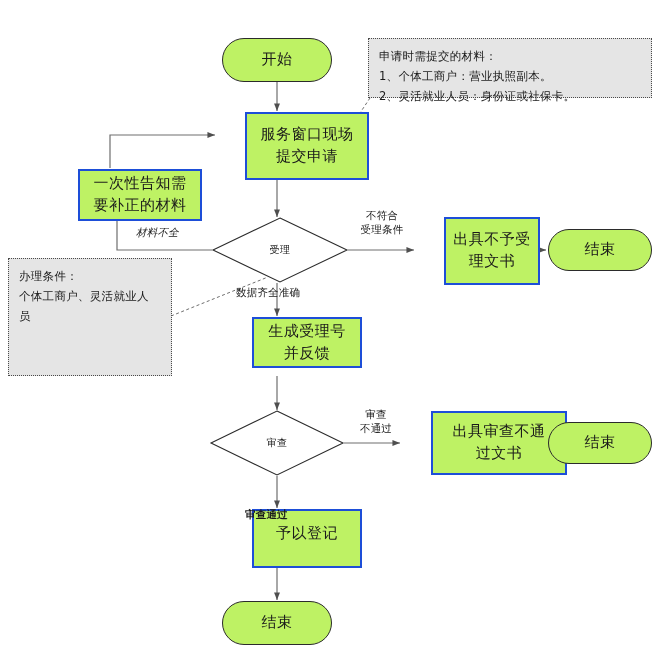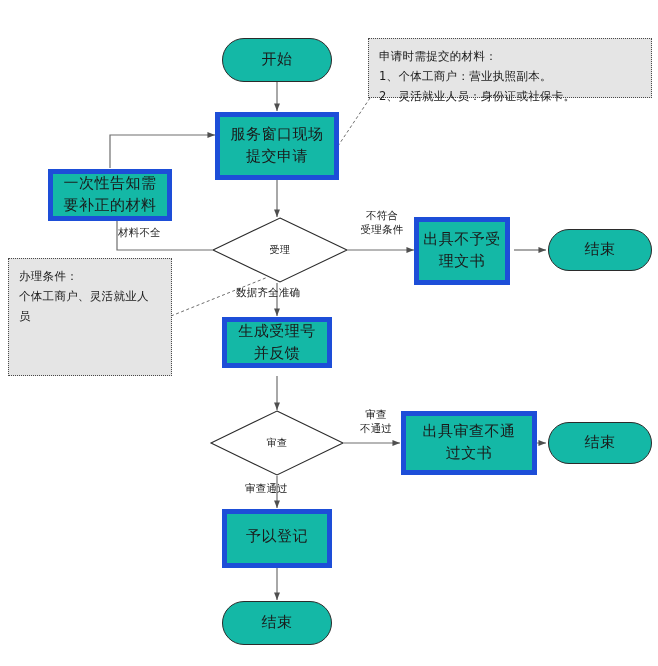--- a/index.html
+++ b/index.html
@@ -30,24 +30,25 @@
     position: absolute;
     box-sizing: border-box;
     display: flex;
     align-items: center;
     justify-content: center;
     text-align: center;
     color: #1a1a1a;
     font-size: 15px;
     line-height: 1.45;
     letter-spacing: 0.5px;
-    background: #14b8a6;
+    background: #bef264;
   }
   .proc {
-    border: 5px solid #1d4ed8;
+    border: 2px solid #1d4ed8;
+    margin-left: 30px;
   }
   .term {
     border: 1px solid #2b2b2b;
     border-radius: 22px;
   }
   .diamond-wrap {
     position: absolute;
     box-sizing: border-box;
   }
   .diamond-wrap svg {
@@ -186,31 +187,31 @@
   </div>
 
   <div class="node proc" style="left:222px; top:509px; width:110px; height:59px;">
     <span style="align-self:flex-start; margin-top:12px;">予以登记</span>
   </div>
 
   <div class="node term" style="left:222px; top:601px; width:110px; height:44px;">
     <span>结束</span>
   </div>
 
-  <div class="edge-label" style="left:118px; top:225px;">材料不全</div>
+  <div class="edge-label" style="left:136px; top:225px;font-style:italic;">材料不全</div>
 
   <div class="edge-label" style="left:349px; top:208px; width:66px;">不符合
 受理条件</div>
 
   <div class="edge-label" style="left:236px; top:285px;">数据齐全准确</div>
 
   <div class="edge-label" style="left:352px; top:407px; width:48px;">审查
 不通过</div>
 
-  <div class="edge-label" style="left:245px; top:481px;">审查通过</div>
+  <div class="edge-label" style="left:245px; top:507px;font-weight:bold;">审查通过</div>
 
   <div class="note" style="left:368px; top:38px; width:284px; height:60px;">申请时需提交的材料：
 1、个体工商户：营业执照副本。
 2、灵活就业人员：身份证或社保卡。</div>
 
   <div class="note" style="left:8px; top:258px; width:164px; height:118px;">办理条件：
 个体工商户、灵活就业人
 员</div>
 
 </div>

